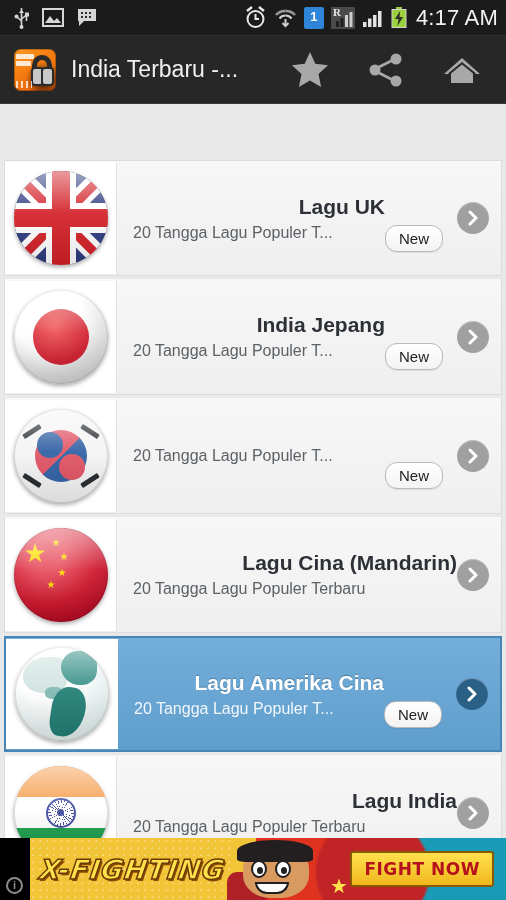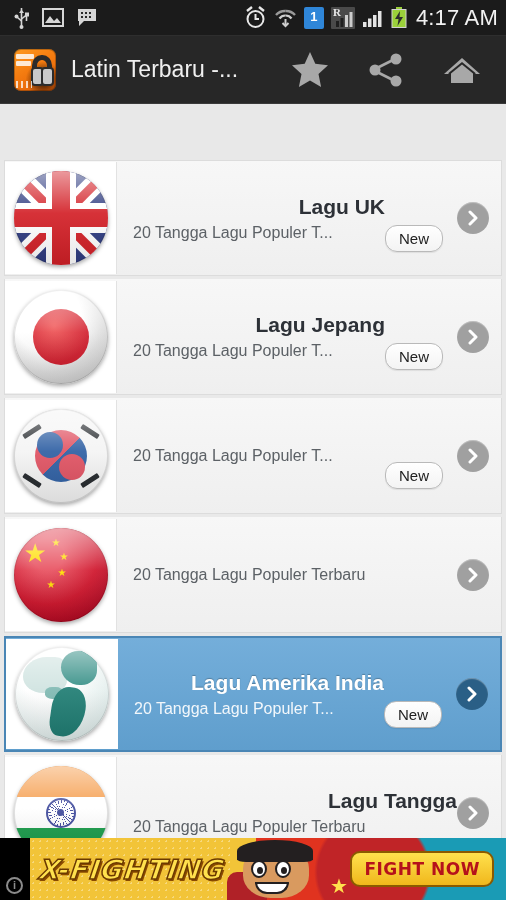--- a/index.html
+++ b/index.html
@@ -283,21 +283,21 @@
     position: absolute; left: 30px; top: 42px; width: 34px; height: 12px;
     border-radius: 0 0 14px 14px; background: #fff; border: 2px solid #231f20;
   }
   .ad-char .body {
     position: absolute; left: 2px; bottom: -4px; width: 40px; height: 30px;
     border-radius: 10px 4px 0 0; background: #b02127;
   }
   .ad-cta {
     position: absolute; right: 12px; top: 50%; transform: translateY(-50%);
     background: linear-gradient(to bottom, #ffe14d, #f0b71c);
-    border: 2px solid #8a5a00; border-radius: 10px;
+    border: 2px solid #8a5a00; border-radius: 3px;
     padding: 6px 12px; font-size: 17px; font-weight: bold; color: #b5121b;
     letter-spacing: .5px; font-family: "DejaVu Sans", sans-serif;
   }
   .ad-info {
     position: absolute; left: 6px; bottom: 6px; width: 17px; height: 17px;
     border-radius: 50%; border: 2px solid #8b8b8b; color: #8b8b8b;
     font-size: 11px; line-height: 13px; text-align: center; font-weight: bold;
   }
   .ad-star {
     position: absolute; left: 330px; bottom: 2px; color: #ffe14d; font-size: 20px;
@@ -376,21 +376,21 @@
 
   <div class="actionbar">
     <div class="app-icon">
       <span class="ttl"></span>
         <span class="ttl2"></span>
       <span class="hp-band"></span>
         <span class="hp-cup l"></span>
         <span class="hp-cup r"></span>
       <span class="eq"></span>
     </div>
-    <div class="app-title">Latin Terbaru -...</div>
+    <div class="app-title">India Terbaru -...</div>
     <div class="ab-actions">
       <div class="ab-btn">
         <svg width="38" height="37" viewBox="0 0 38 37">
           <path d="M19 1 L24.3 12.8 L37 14.2 L27.5 23 L30.1 36 L19 29.4 L7.9 36 L10.5 23 L1 14.2 L13.7 12.8 Z" fill="#a8a8a8"></path>
         </svg>
       </div>
       <div class="ab-btn">
         <svg width="36" height="34" viewBox="0 0 36 34">
           <circle cx="28" cy="6" r="5.5" fill="#a8a8a8"></circle>
           <circle cx="28" cy="28" r="5.5" fill="#a8a8a8"></circle>
@@ -435,21 +435,21 @@
       </div>
     </div>
 
     <div class="row">
       <div class="thumb">
         <div class="flag f-jp">
             <span class="dot"></span>
           </div>
       </div>
       <div class="rowtext">
-        <div class="rowtitle">Lagu Jepang</div>
+        <div class="rowtitle">India Jepang</div>
         <div class="rowsub">20 Tangga Lagu Populer T...</div>
       </div>
       <div class="badge">New</div>
       <div class="chevron">
         <svg width="16" height="16" viewBox="0 0 16 16">
             <path d="M5 2 L11 8 L5 14" stroke="#fff" stroke-width="3" fill="none" stroke-linecap="round" stroke-linejoin="round"></path>
           </svg>
       </div>
     </div>
 
@@ -478,60 +478,61 @@
       <div class="thumb">
         <div class="flag f-cn">
           <span class="st big">★</span>
             <span class="st s1">★</span>
             <span class="st s2">★</span>
           <span class="st s3">★</span>
             <span class="st s4">★</span>
         </div>
       </div>
       <div class="rowtext">
+        <div class="rowtitle">Lagu Cina (Mandarin)</div>
         <div class="rowsub">20 Tangga Lagu Populer Terbaru</div>
       </div>
       <div class="chevron">
         <svg width="16" height="16" viewBox="0 0 16 16">
             <path d="M5 2 L11 8 L5 14" stroke="#fff" stroke-width="3" fill="none" stroke-linecap="round" stroke-linejoin="round"></path>
           </svg>
       </div>
     </div>
 
     <div class="row selected">
       <div class="thumb">
         <div class="flag f-globe">
           <span class="land na"></span>
             <span class="land gl"></span>
           <span class="land ca"></span>
             <span class="land sa"></span>
         </div>
       </div>
       <div class="rowtext">
-        <div class="rowtitle">Lagu Amerika India</div>
+        <div class="rowtitle">Lagu Amerika Cina</div>
         <div class="rowsub">20 Tangga Lagu Populer T...</div>
       </div>
       <div class="badge">New</div>
       <div class="chevron">
         <svg width="16" height="16" viewBox="0 0 16 16">
             <path d="M5 2 L11 8 L5 14" stroke="#fff" stroke-width="3" fill="none" stroke-linecap="round" stroke-linejoin="round"></path>
           </svg>
       </div>
     </div>
 
     <div class="row">
       <div class="thumb">
         <div class="flag f-in">
           <span class="sa-band"></span>
             <span class="gr-band"></span>
             <span class="chakra"></span>
         </div>
       </div>
       <div class="rowtext">
-        <div class="rowtitle">Lagu Tangga</div>
+        <div class="rowtitle">Lagu India</div>
         <div class="rowsub">20 Tangga Lagu Populer Terbaru</div>
       </div>
       <div class="chevron">
         <svg width="16" height="16" viewBox="0 0 16 16">
             <path d="M5 2 L11 8 L5 14" stroke="#fff" stroke-width="3" fill="none" stroke-linecap="round" stroke-linejoin="round"></path>
           </svg>
       </div>
     </div>
 
   </div>

